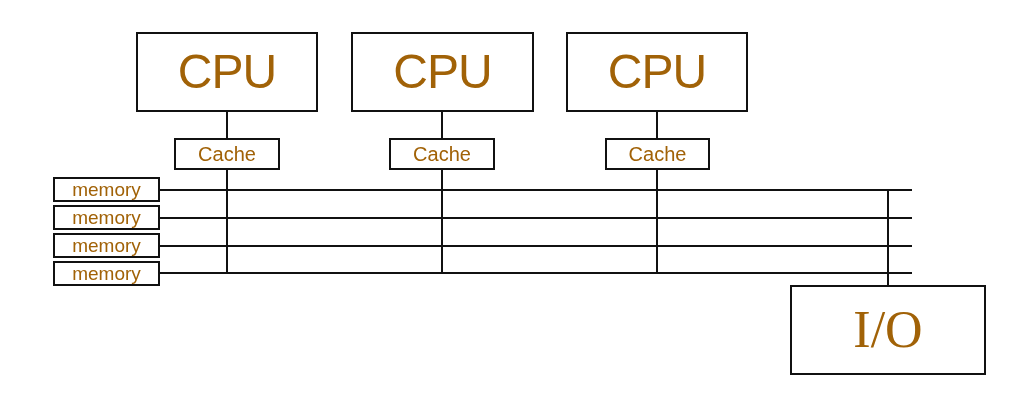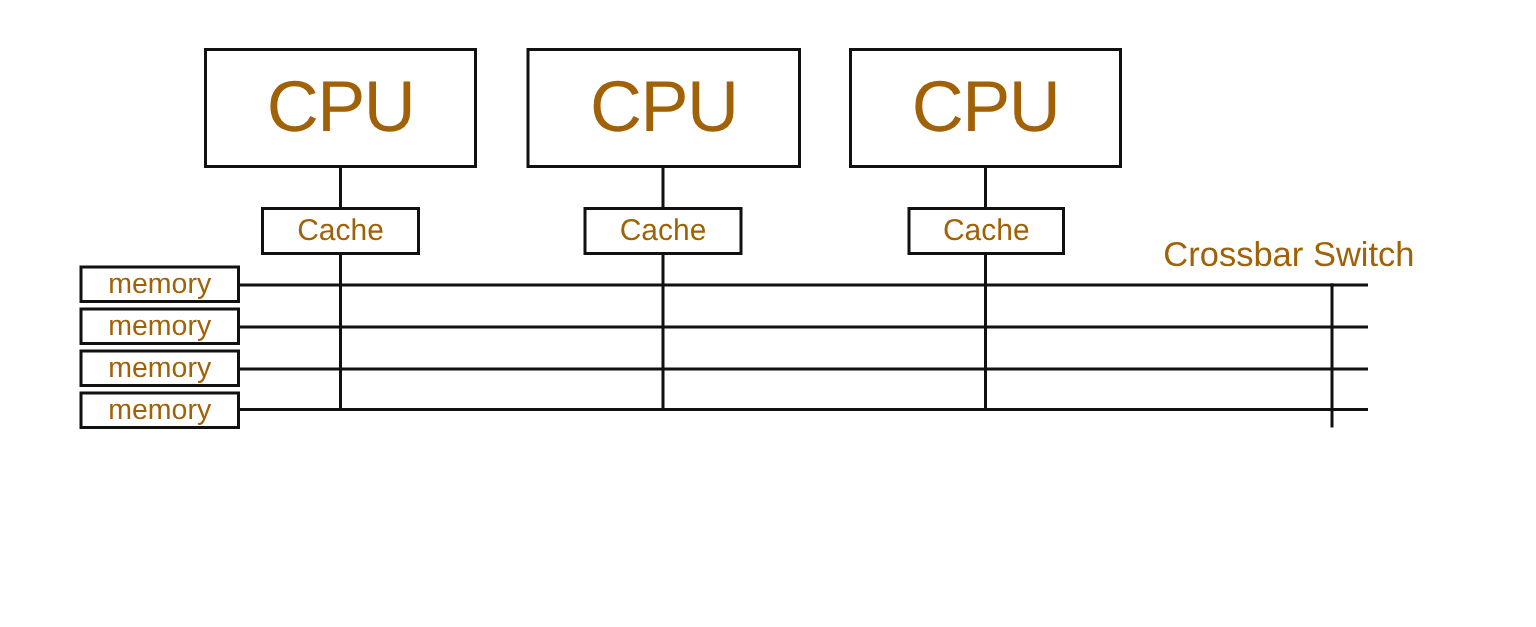--- a/index.html
+++ b/index.html
@@ -145,18 +145,20 @@
   <div id="memory-2" class="box memory-box">
     <span>memory</span>
   </div>
   <div id="memory-3" class="box memory-box">
     <span>memory</span>
   </div>
   <div id="memory-4" class="box memory-box">
     <span>memory</span>
   </div>
 
-  <div id="crossbar-label">Crossbar Switch</div>
 
   <div id="io-bus-connector" class="vline"></div>
 
+  <div id="io-box" class="box io-box">
+    <span>I/O</span>
+  </div>
 
 </div>
 
 </body></html>

